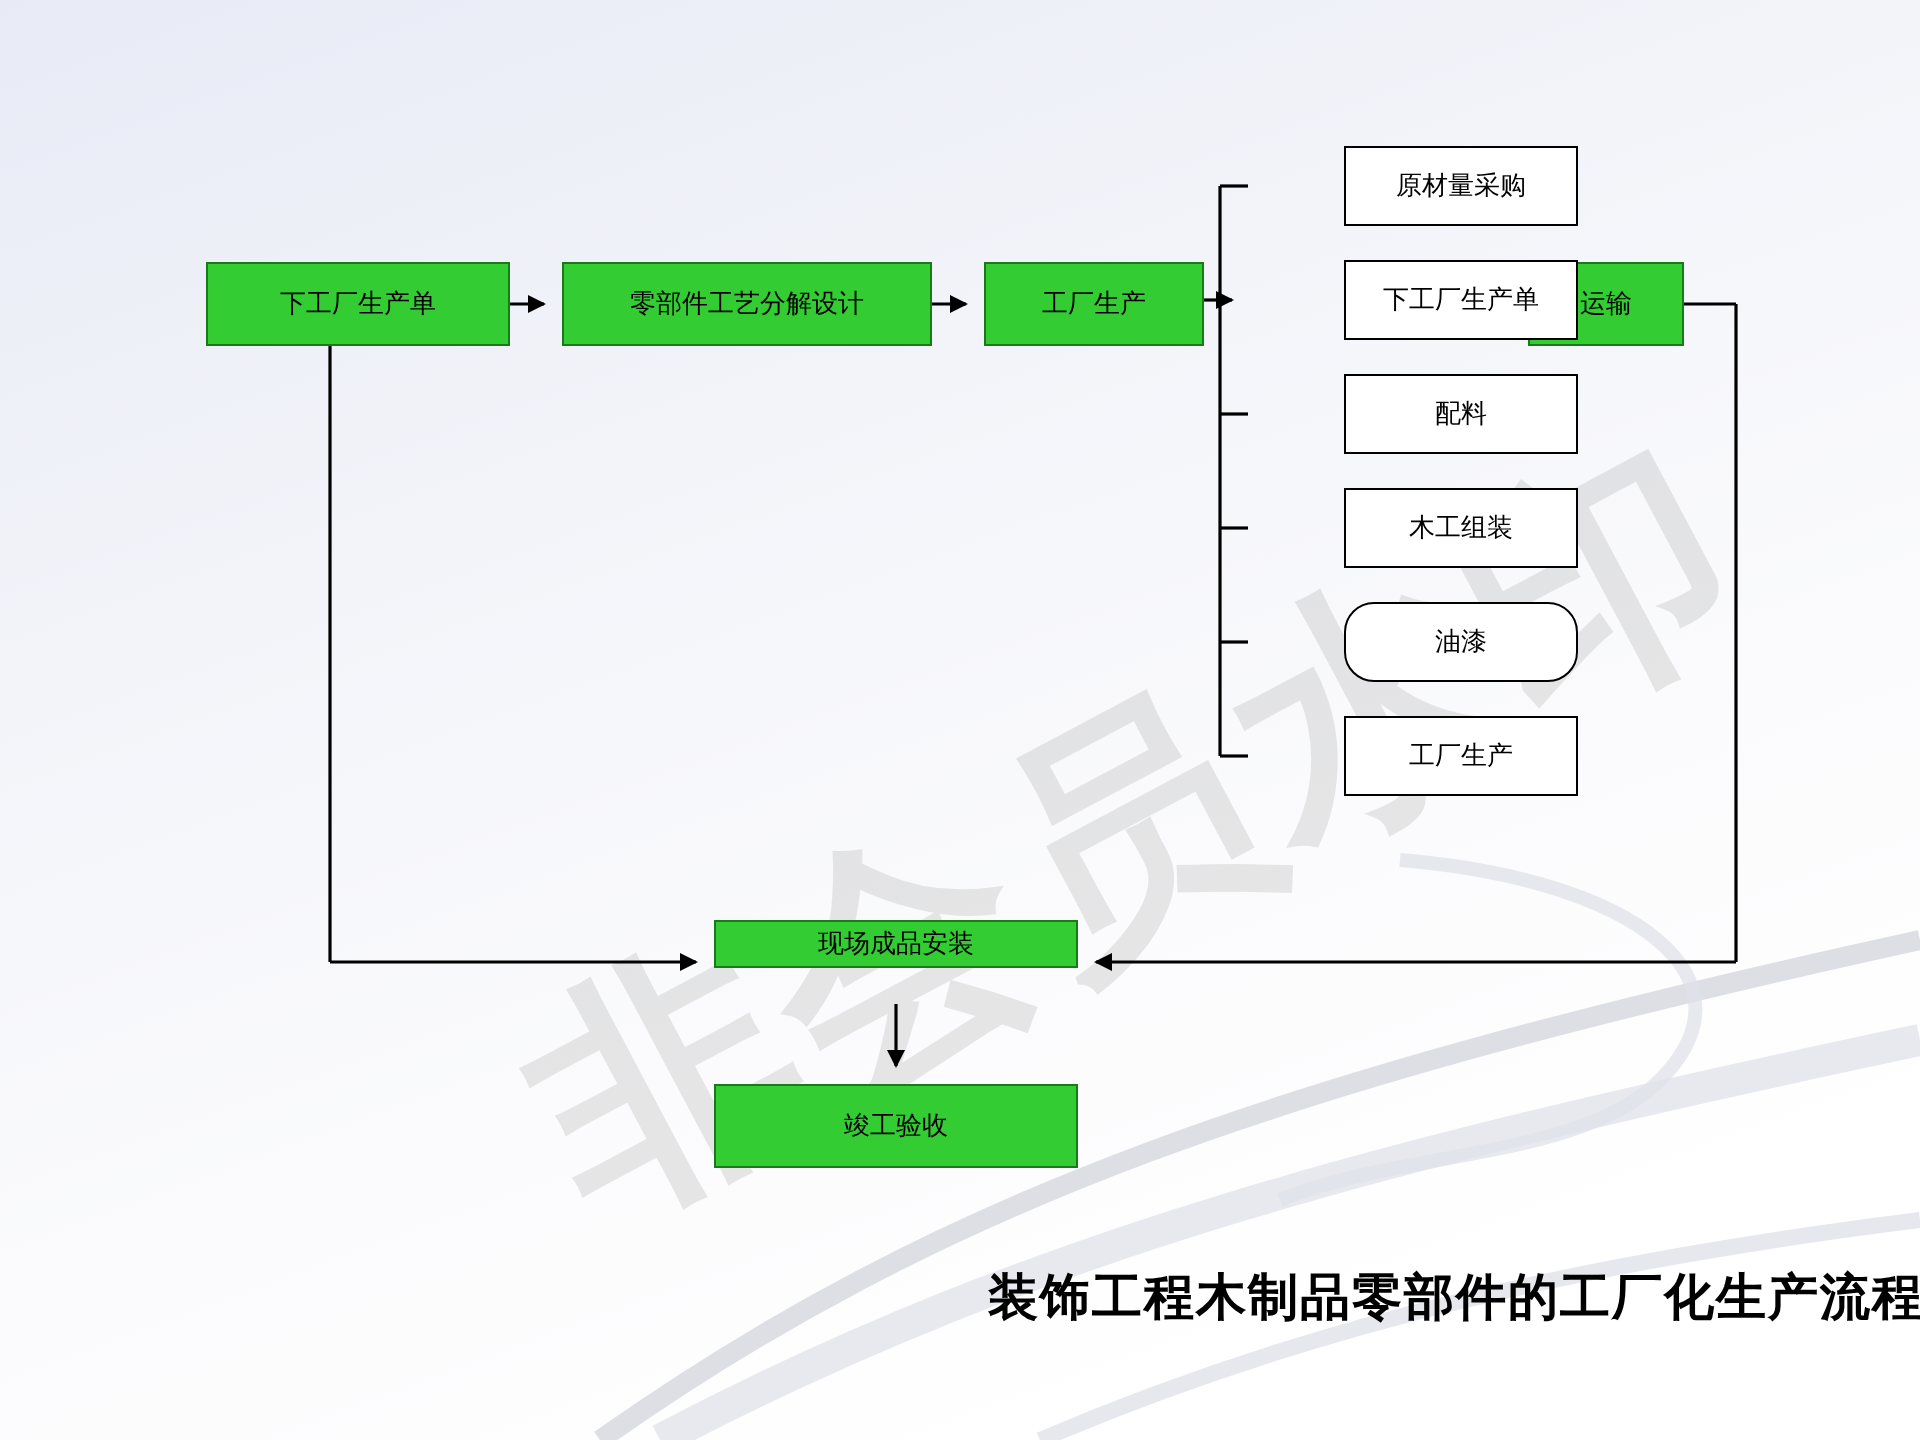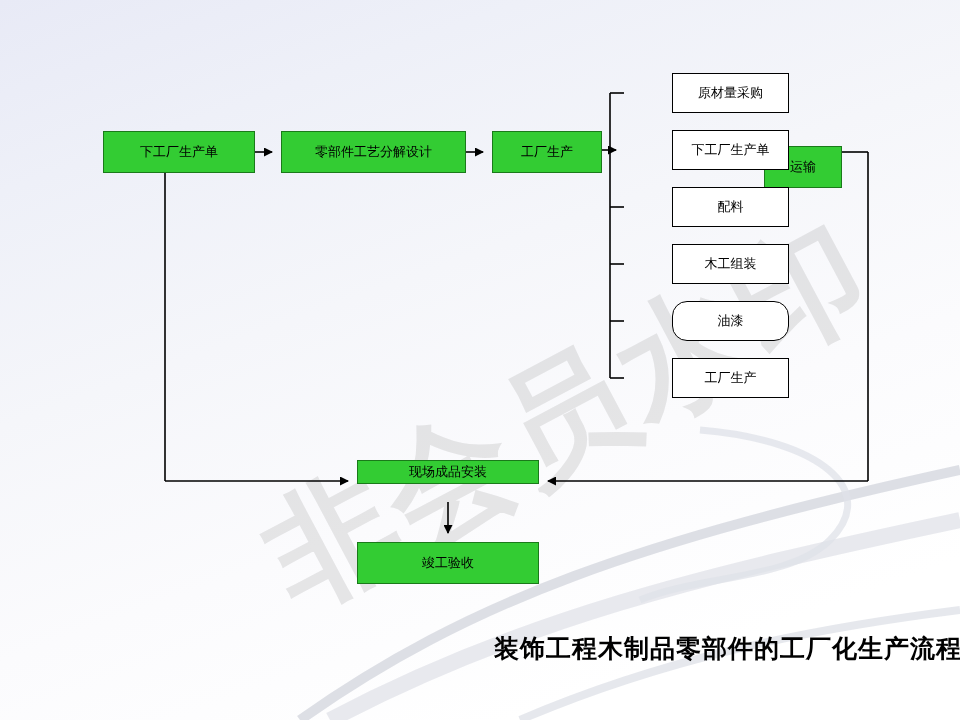--- a/index.html
+++ b/index.html
@@ -117,21 +117,21 @@
       <line x1="868" y1="152" x2="868" y2="481"></line>
       <line x1="868" y1="481" x2="548" y2="481" marker-end="url(#ah)"></line>
 
       <line x1="448" y1="502" x2="448" y2="533" marker-end="url(#ah)"></line>
     </g>
   </svg>
 
   <div class="node green" style="left:103px; top:131px; width:152px; height:42px;">下工厂生产单</div>
   <div class="node green" style="left:281px; top:131px; width:185px; height:42px;">零部件工艺分解设计</div>
   <div class="node green" style="left:492px; top:131px; width:110px; height:42px;">工厂生产</div>
-  <div class="node green" style="left:764px; top:146px; width:78px;  height:42px;">运输</div>
+  <div class="node green" style="left:764px; top:131px; width:78px;  height:42px;">运输</div>
 
   <div class="node white" style="left:624px; top:73px;  width:117px; height:40px;">原材量采购</div>
   <div class="node white" style="left:624px; top:130px; width:117px; height:40px;">下工厂生产单</div>
   <div class="node white" style="left:624px; top:187px; width:117px; height:40px;">配料</div>
   <div class="node white" style="left:624px; top:244px; width:117px; height:40px;">木工组装</div>
   <div class="node white" style="left:624px; top:301px; width:117px; height:40px;border-radius:15px;">油漆</div>
   <div class="node white" style="left:624px; top:358px; width:117px; height:40px;">工厂生产</div>
 
   <div class="node green" style="left:357px; top:460px; width:182px; height:24px;">现场成品安装</div>
   <div class="node green" style="left:357px; top:542px; width:182px; height:42px;">竣工验收</div>

